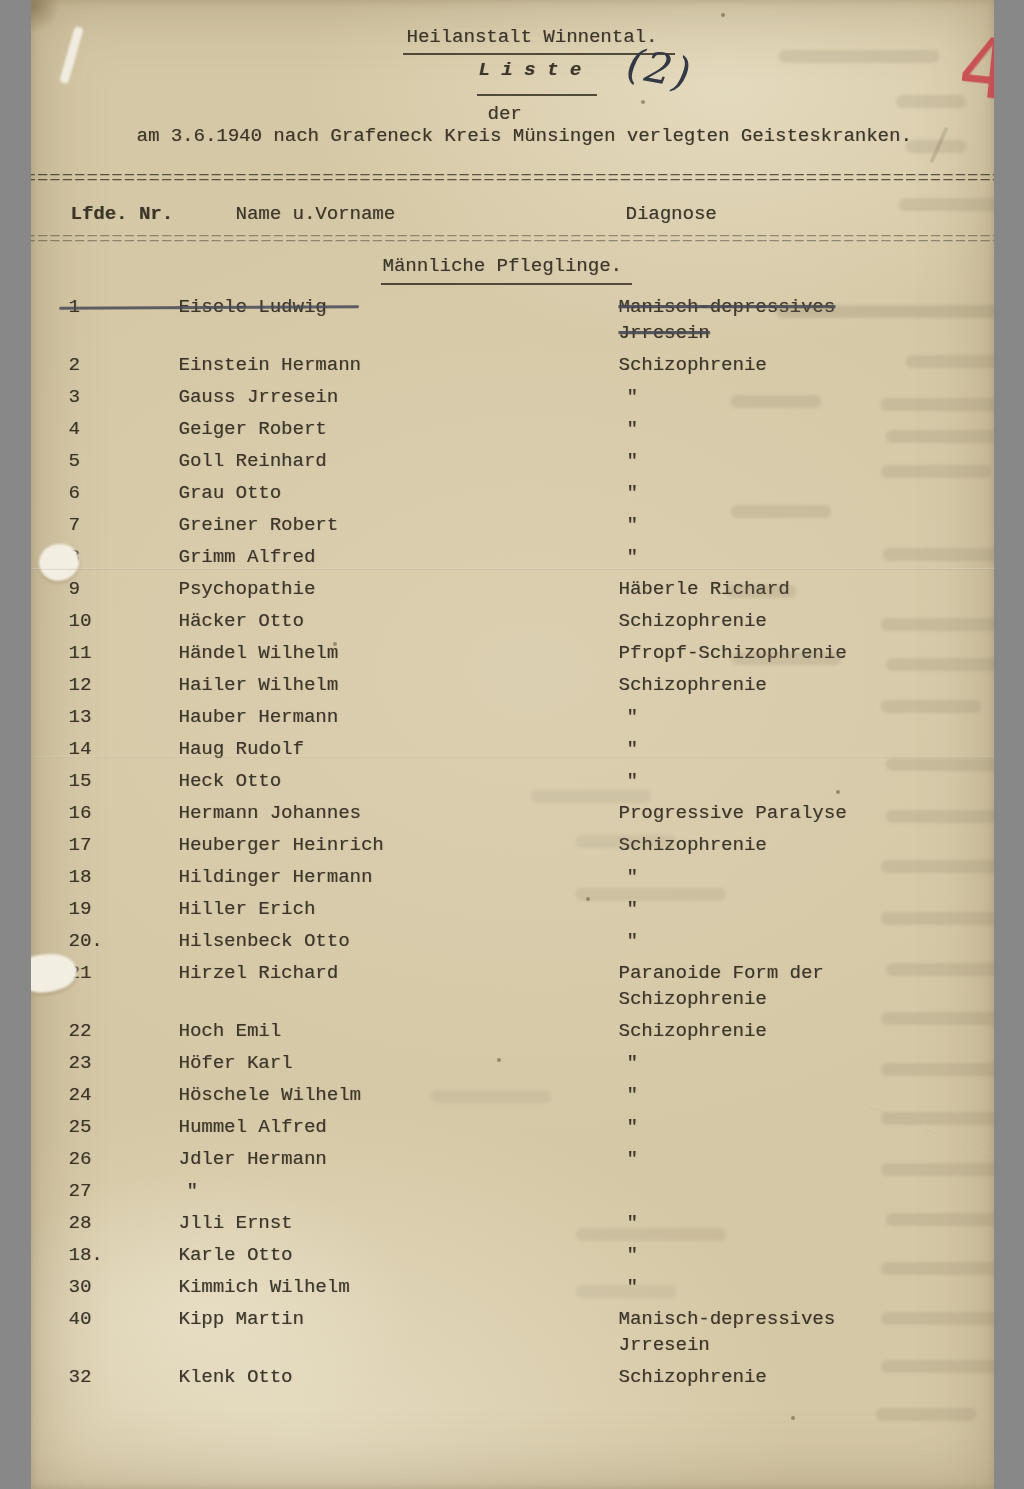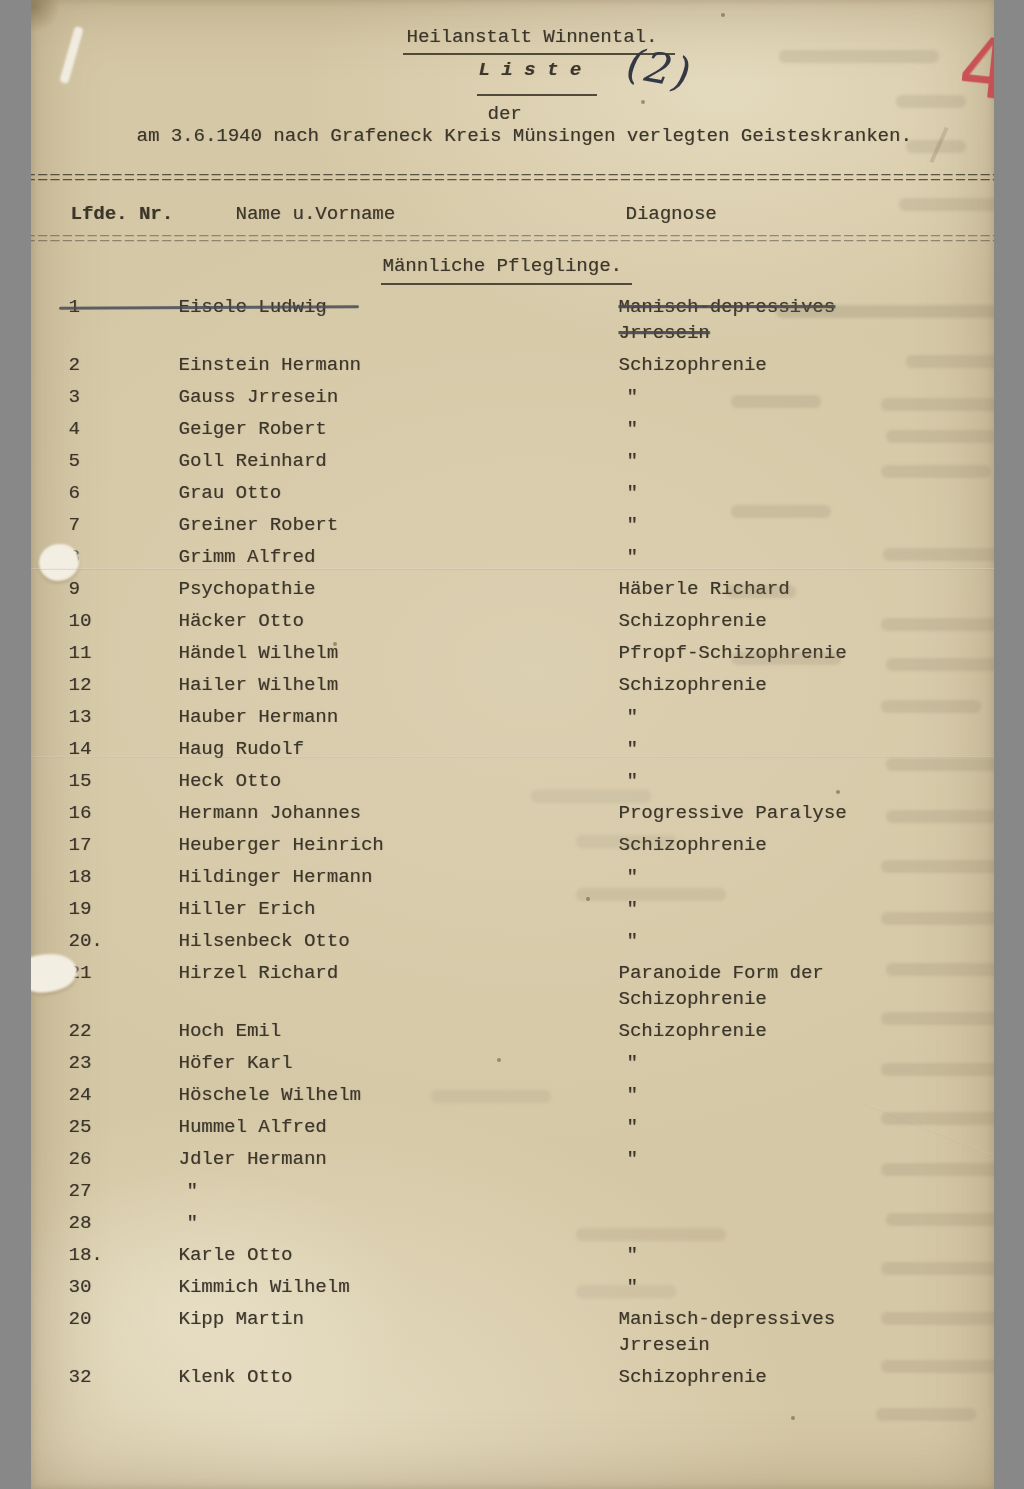--- a/index.html
+++ b/index.html
@@ -289,37 +289,38 @@
       <span class="cell diag ditto">"</span>
 
     </div>
       <div class="row">
       <span class="cell nr">27</span>
       <span class="cell diag ditto">"</span>
 
     </div>
       <div class="row">
       <span class="cell nr">28</span>
+      <span class="cell name">Jlli Ernst</span>
       <span class="cell diag ditto">"</span>
 
     </div>
       <div class="row">
       <span class="cell nr">18.</span>
       <span class="cell name">Karle Otto</span>
       <span class="cell diag ditto">"</span>
 
     </div>
       <div class="row">
       <span class="cell nr">30</span>
       <span class="cell name">Kimmich Wilhelm</span>
       <span class="cell diag ditto">"</span>
 
     </div>
       <div class="row">
-      <span class="cell nr">20</span>
+      <span class="cell nr">40</span>
       <span class="cell name">Kipp Martin</span>
       <span class="cell diag">Manisch-depressives
 Jrresein</span>
 
     </div>
       <div class="row">
       <span class="cell nr">32</span>
       <span class="cell name">Klenk Otto</span>
       <span class="cell diag">Schizophrenie</span>
 

